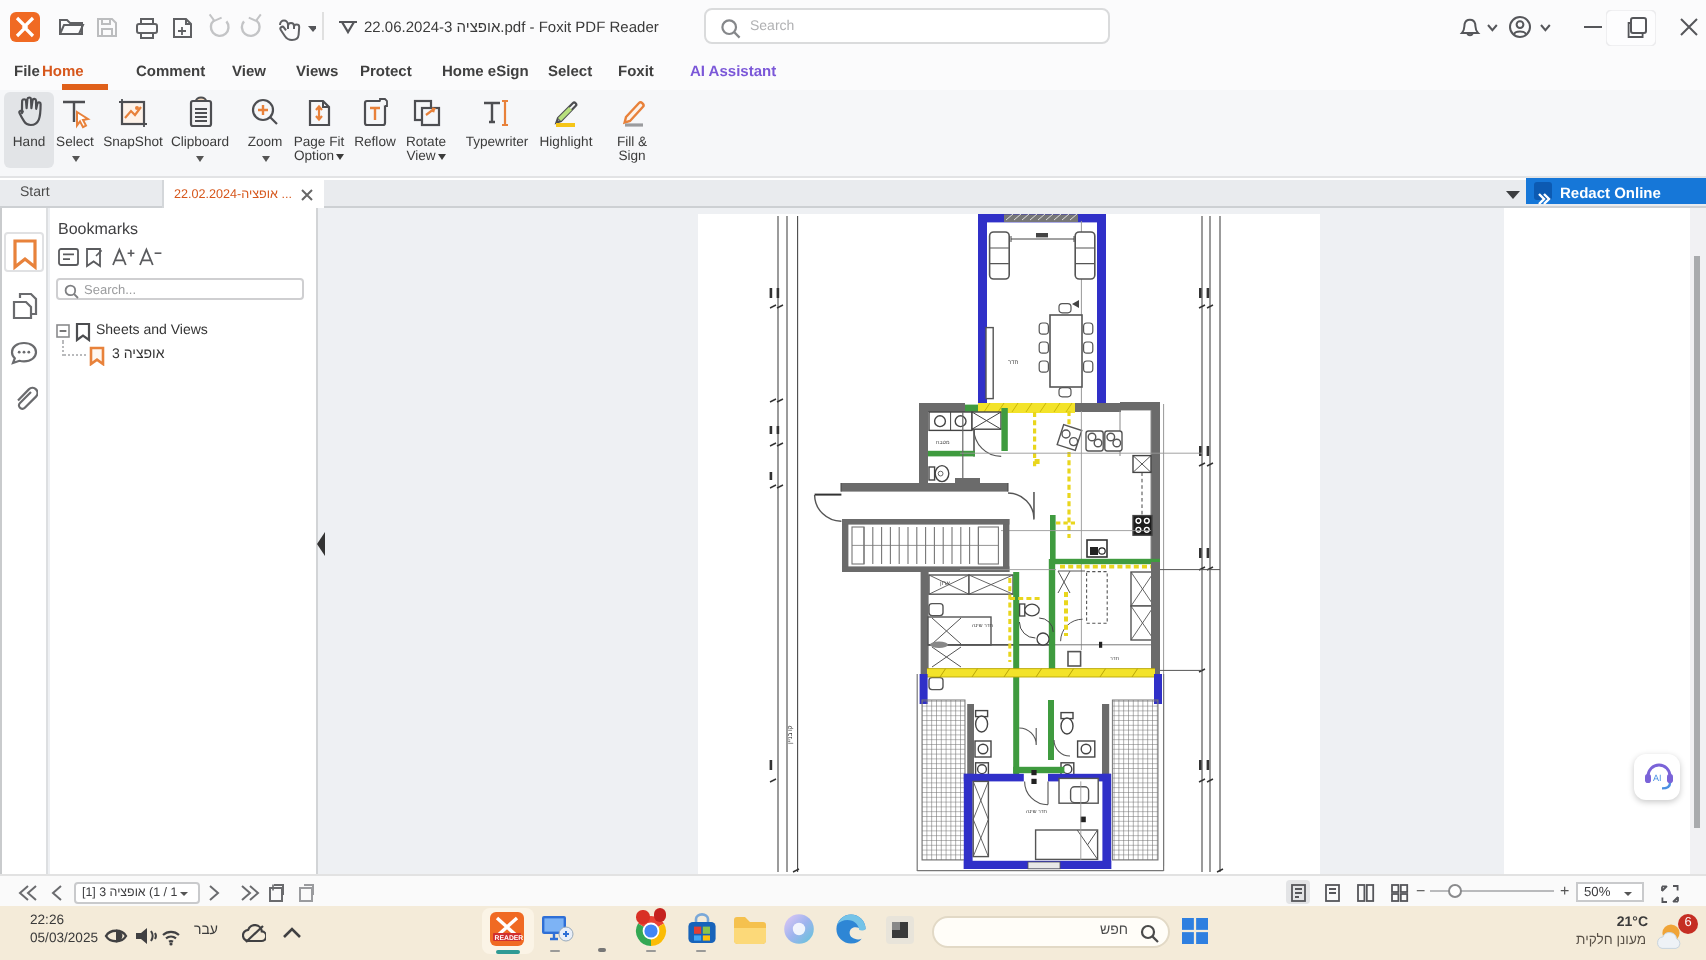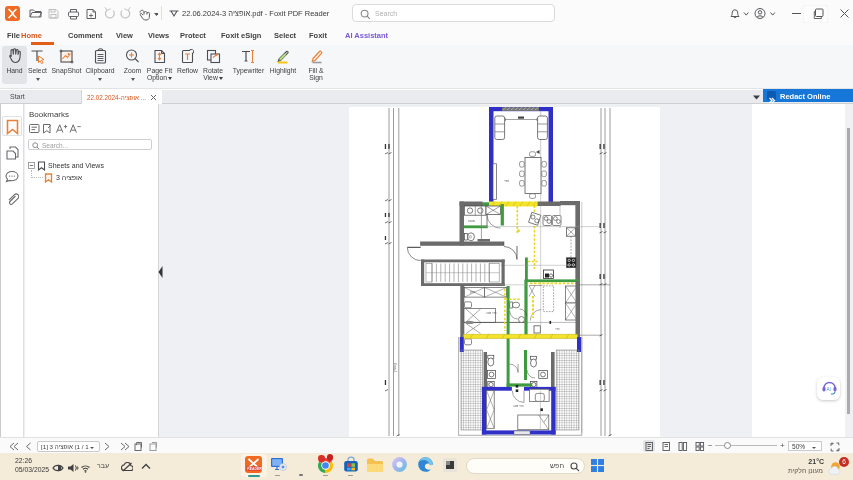--- a/index.html
+++ b/index.html
@@ -92,21 +92,21 @@
 </div>
 
 <div id="menubar">
   <div class="mitem" style="left:7px;">File</div>
   <div class="mitem" style="left:21px;color:#d6571c;text-align:center;">Home</div>
   <div class="abs" style="left:31px;top:15px;width:23px;height:2.5px;background:#e0601a;"></div>
   <div class="mitem" style="left:68px;">Comment</div>
   <div class="mitem" style="left:116px;">View</div>
   <div class="mitem" style="left:148px;">Views</div>
   <div class="mitem" style="left:180px;">Protect</div>
-  <div class="mitem" style="left:221px;">Foxit eSign</div>
+  <div class="mitem" style="left:221px;">Home eSign</div>
   <div class="mitem" style="left:274px;">Select</div>
   <div class="mitem" style="left:309px;">Foxit</div>
   <div class="mitem" style="left:345px;color:#7b57d8;">AI Assistant</div>
 </div>
 
 <div id="toolbar">
   <div class="abs" style="left:2px;top:1px;width:25px;height:38px;background:#e2e4e7;border-radius:3px;"></div>
   <div class="tbtn" style="left:2px;top:3px;width:25px;">
     <svg width="17" height="17" viewBox="0 0 17 17">
         <path d="M5 8.5 c0-2.5 0-5.5.1-6.2.2-.9 1.7-.9 1.9 0 l.3 3.8.4-4.6c.1-1 1.7-1 1.8 0 l.2 4.6.6-4c.2-.9 1.6-.8 1.7.1 l.1 4.2.6-2.6c.2-.9 1.6-.7 1.6.2 0 2.7-.3 6.3-.9 7.8-.7 1.7-2.1 2.7-4 2.7-1.6 0-2.6-.6-3.4-1.9-.7-1.1-1.5-2.6-2.2-4-.5-1 .9-1.8 1.6-.9 Z" stroke="#4d4e52" stroke-width="1.1" fill="none" stroke-linejoin="round"></path>

